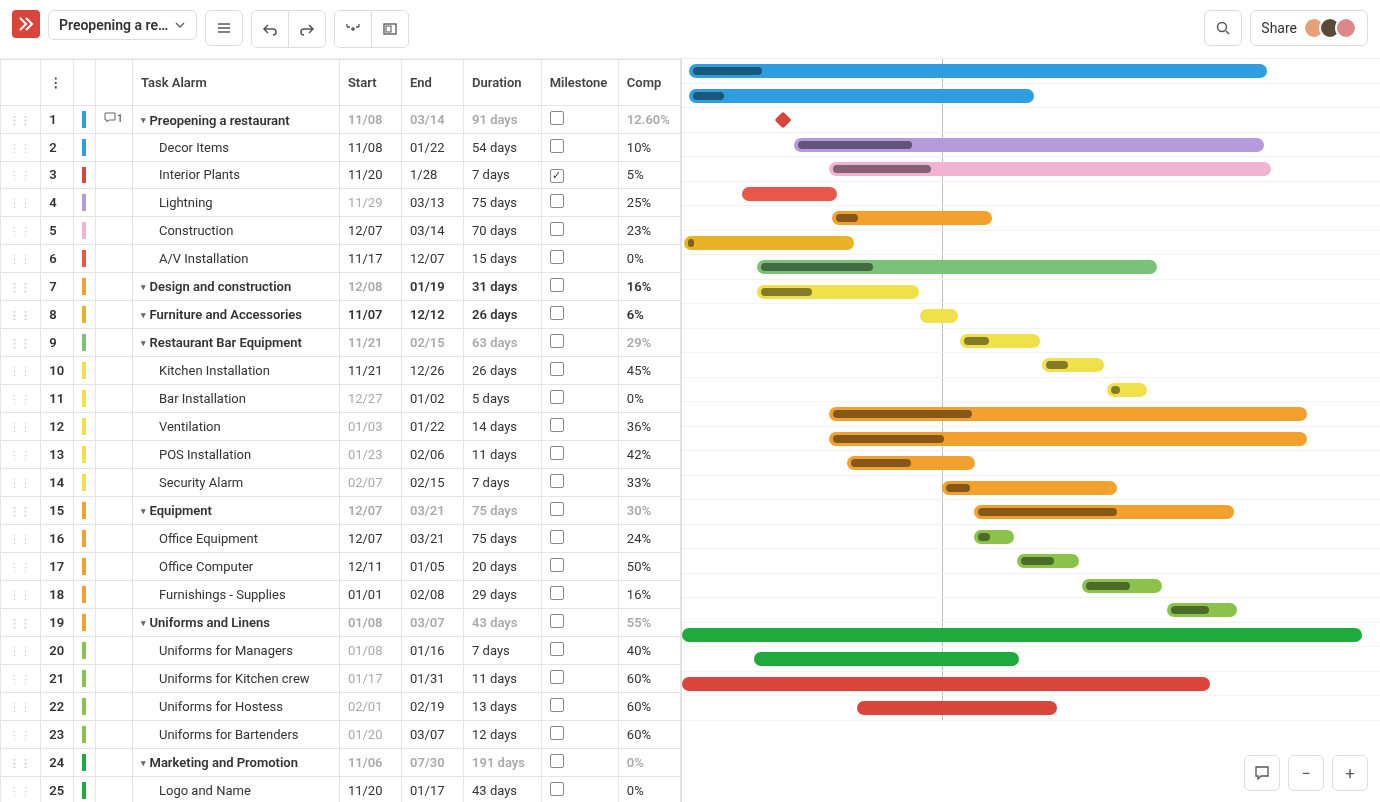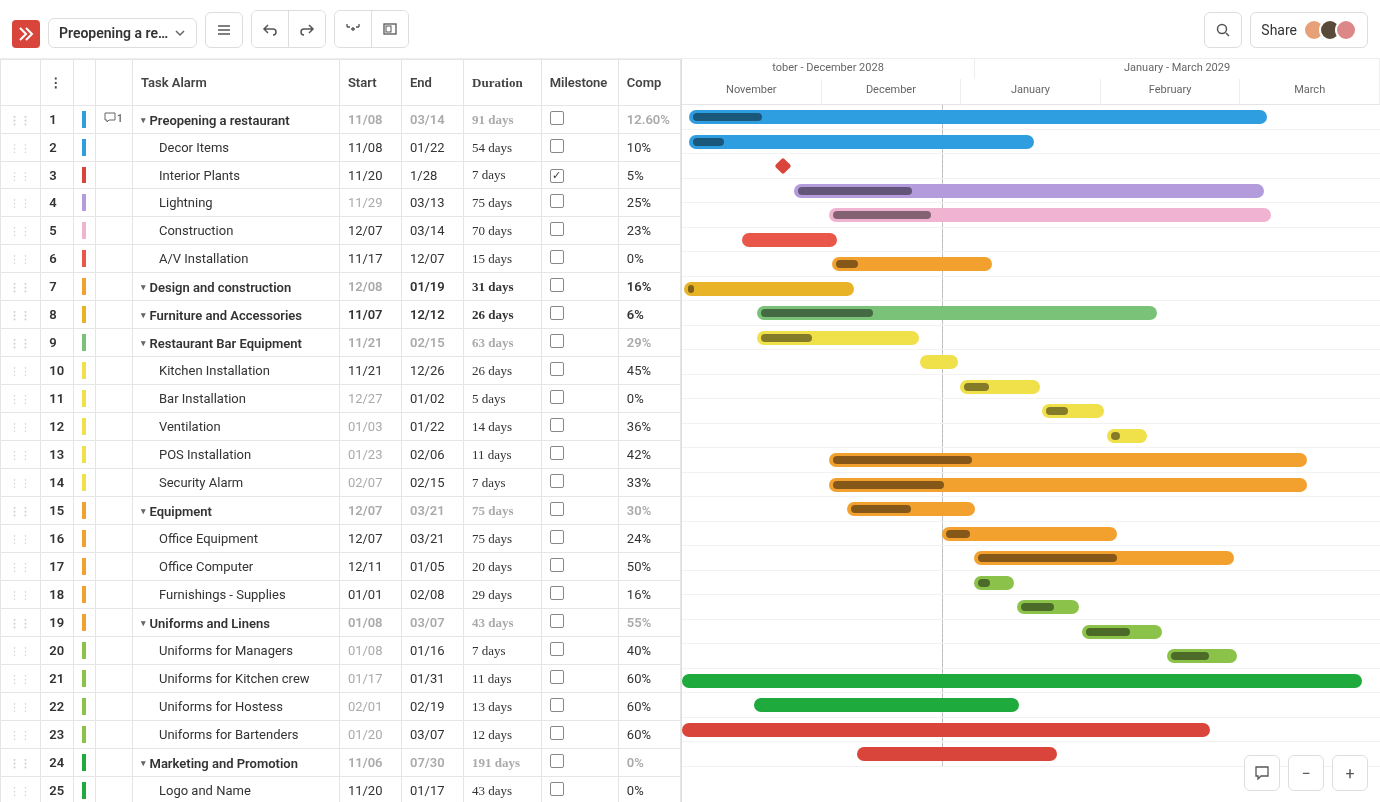--- a/index.html
+++ b/index.html
@@ -1,17 +1,17 @@
 <!DOCTYPE html>
 <html><head>
 <meta charset="utf-8">
 <style>
 * { box-sizing: border-box; margin: 0; padding: 0; }
 body { font-family: -apple-system, BlinkMacSystemFont, "Segoe UI", Roboto, Arial, sans-serif; font-size: 13px; color: #333; background: #fff; overflow: hidden; }
-.toolbar { display: flex; align-items: flex-end; padding: 10px 12px; gap: 8px; border-bottom: 1px solid #eee; }
+.toolbar { display: flex; align-items: flex-start; padding: 10px 12px; gap: 8px; border-bottom: 1px solid #eee; }
 .logo { width: 28px; height: 28px; background: #d9453a; border-radius: 4px; display: flex; align-items: center; justify-content: center; color: #fff; font-weight: bold; }
 .title-box { display: flex; align-items: center; border: 1px solid #ddd; border-radius: 6px; padding: 6px 10px; gap: 6px; font-weight: 600; font-size: 14px; cursor: pointer; }
 .btn { border: 1px solid #ddd; border-radius: 6px; background: #fff; padding: 6px 10px; cursor: pointer; display: flex; align-items: center; justify-content: center; min-width: 36px; height: 36px; color: #555; }
 .btn-group { display: flex; border: 1px solid #ddd; border-radius: 6px; overflow: hidden; }
 .btn-group .btn { border: none; border-right: 1px solid #ddd; border-radius: 0; }
 .btn-group .btn:last-child { border-right: none; }
 .spacer { flex: 1; }
 .share-btn { display: flex; align-items: center; gap: 6px; border: 1px solid #ddd; border-radius: 6px; padding: 6px 10px; cursor: pointer; font-size: 14px; }
 .avatars { display: flex; }
 .avatar { width: 22px; height: 22px; border-radius: 50%; border: 2px solid #fff; margin-left: -6px; }
@@ -20,21 +20,21 @@
 .grid { width: 682px; overflow: auto; border-right: 1px solid #ddd; position: relative; }
 .grid table { border-collapse: collapse; width: 100%; }
 .grid th, .grid td { border: 1px solid #e5e5e5; padding: 5px 8px; text-align: left; white-space: nowrap; height: 24px; font-size: 13px; }
 .grid th { background: #fff; font-weight: 600; color: #444; height: 46px; position: sticky; top: 0; }
 .col-handle { width: 18px; text-align: center; padding: 0; }
 .col-num { width: 30px; text-align: center; font-weight: 600; color: #333; }
 .col-color { width: 5px; padding: 0; }
 .col-comment { width: 28px; padding: 0 2px; text-align: center; }
 .col-name { width: 200px; }
 .col-start, .col-end { width: 60px; }
-.col-duration { width: 75px; font-family: Liberation Serif, serif; }
+.col-duration { width: 75px; }
 .col-milestone { width: 70px; text-align: center; }
 .col-completion { width: 56px; }
 .drag-handle { color: #ccc; font-size: 11px; }
 .color-bar { width: 4px; height: 100%; display: block; }
 .parent-row td { font-weight: 600; }
 .grey-val { color: #aaa; }
 .indent1 { padding-left: 18px; display: inline-block; }
 .indent0 { padding-left: 0; display: inline-flex; align-items: center; gap: 4px; }
 .expand-icon { font-size: 9px; color: #666; }
 .checkbox { width: 14px; height: 14px; border: 1.5px solid #888; border-radius: 2px; display: inline-flex; align-items: center; justify-content: center; }
@@ -508,33 +508,20 @@
     <td class="col-end ">01/17</td>
     <td class="col-duration ">43 days</td>
     <td class="col-milestone"><span class="checkbox "></span></td>
     <td class="col-completion ">0%</td>
   </tr>
         </tbody>
     </table>
   </div>
 
   <div class="gantt">
-    <div class="gantt-header">
-      <div class="gh-row1">
-        <div class="gh-cell" style="flex:0 0 42%">tober - December 2028</div>
-        <div class="gh-cell" style="flex:1">January - March 2029</div>
-      </div>
-      <div class="gh-row2" id="gantt-months">
-          <div class="gh-month" style="flex: 1 1 0%;">November</div>
-          <div class="gh-month" style="flex: 1 1 0%;">December</div>
-          <div class="gh-month" style="flex: 1 1 0%;">January</div>
-          <div class="gh-month" style="flex: 1 1 0%;">February</div>
-          <div class="gh-month" style="flex: 1 1 0%;">March</div>
-        </div>
-    </div>
     <div class="gantt-body" id="gantt-body">
       <div class="today-line" style="left:260px"></div>
     <div class="gantt-row">
           <div class="bar" style="left:7px;width:578px;background:#2f9ee0">
             <div class="progress" style="left:4px;width:68.828px"></div>
           </div>
         </div>
         <div class="gantt-row">
           <div class="bar" style="left:7px;width:345px;background:#2f9ee0">
             <div class="progress" style="left:4px;width:30.5px"></div>

